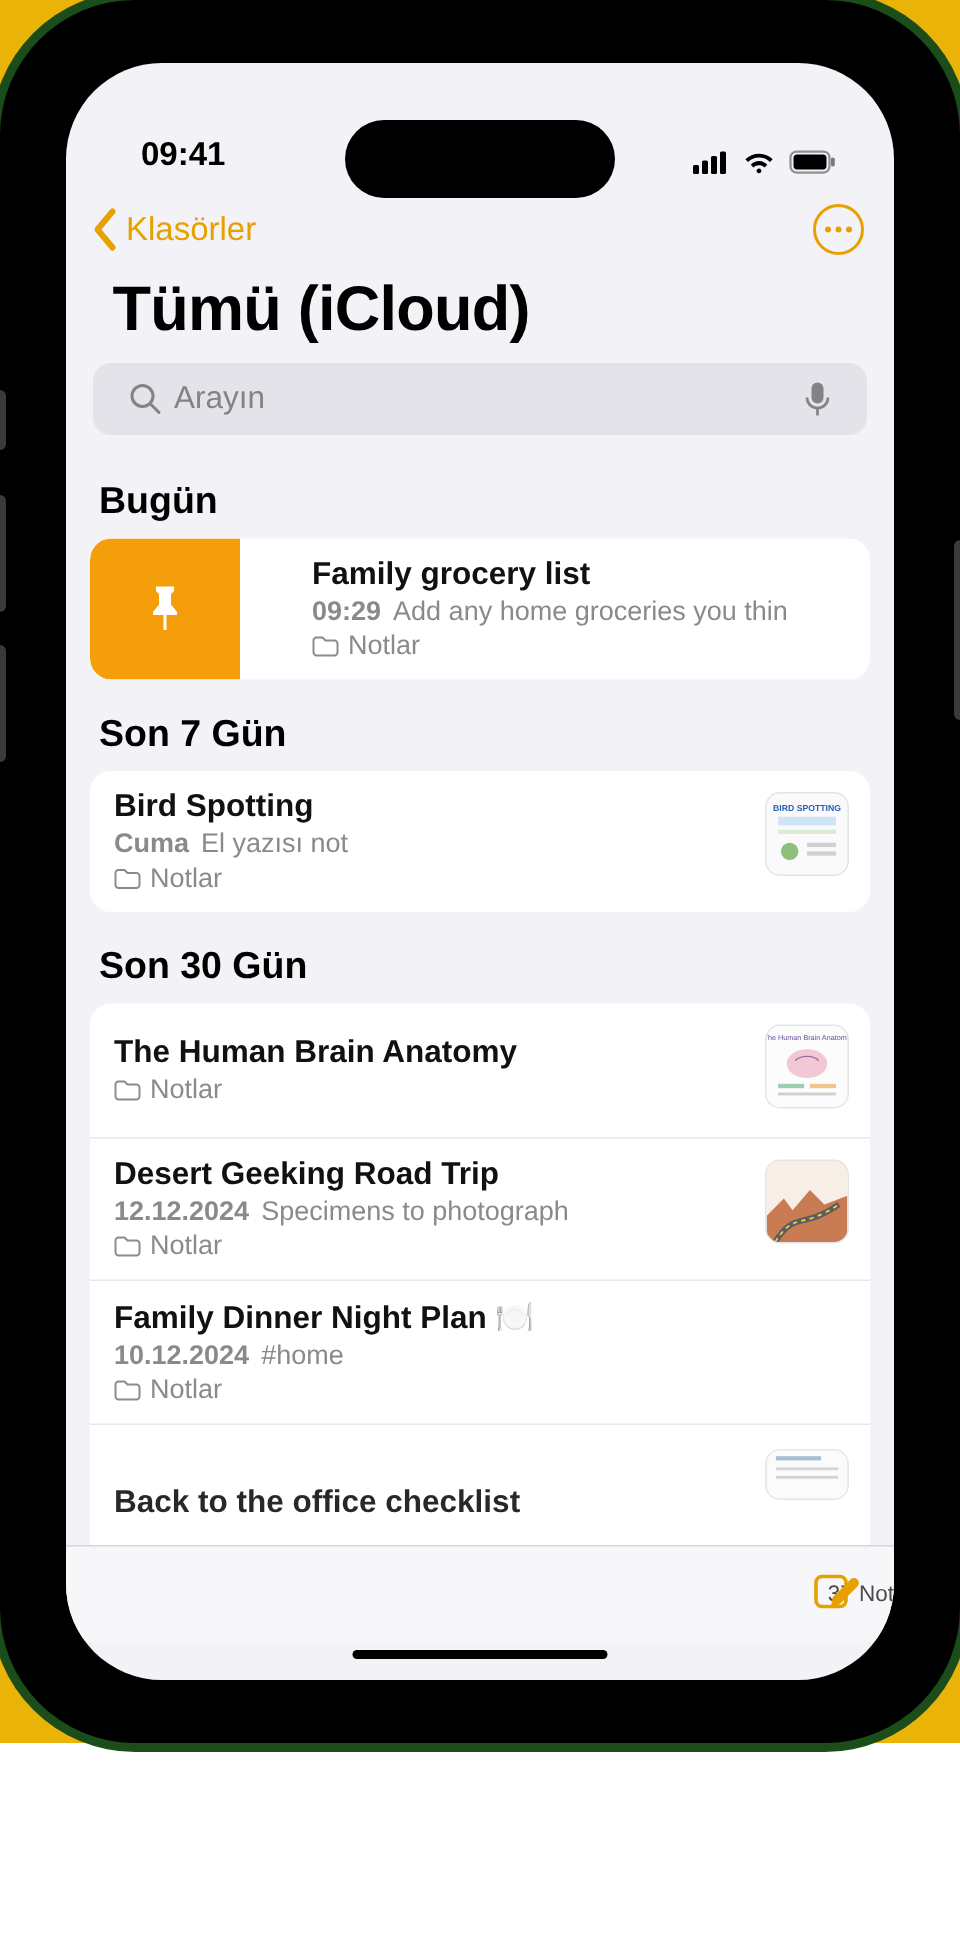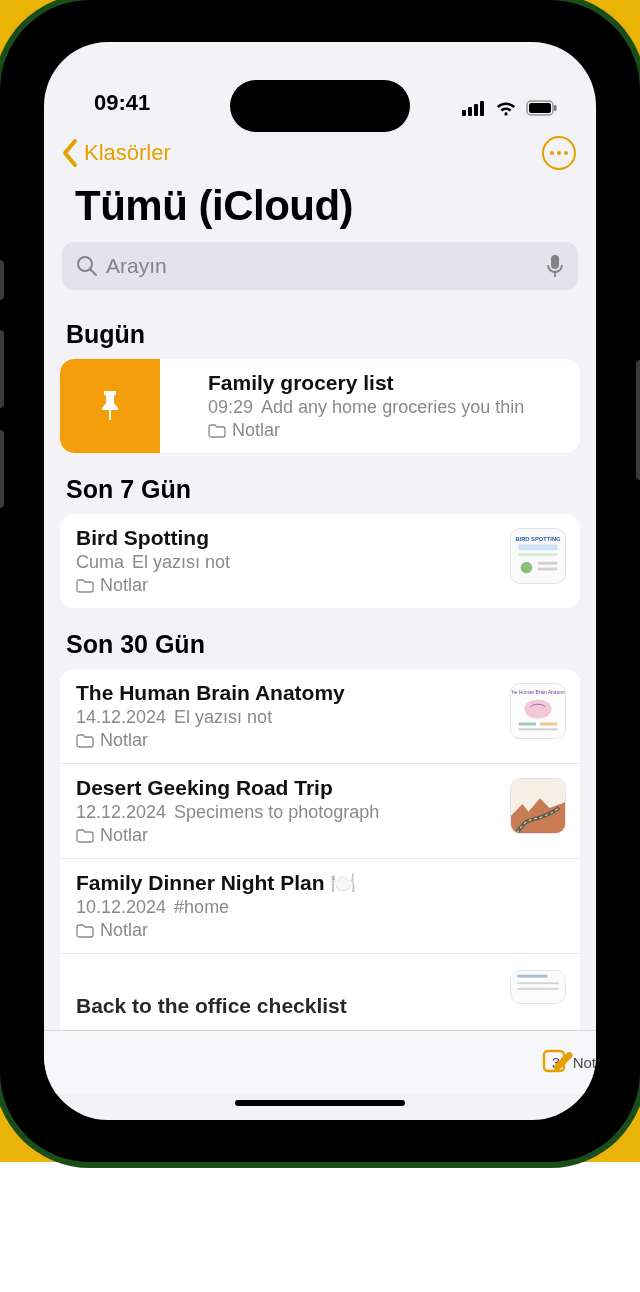--- a/index.html
+++ b/index.html
@@ -57,40 +57,40 @@
   .nav-back { display:flex; align-items:center; gap:2px; color:#e6a100; font-size:22px; }
   .nav-back svg { width:24px; height:30px; }
   .more-btn { width:34px; height:34px; border:2.5px solid #e6a100; border-radius:50%; display:flex; align-items:center; justify-content:center; }
   .more-dots { display:flex; gap:3px; }
   .more-dots span { width:4px; height:4px; background:#e6a100; border-radius:50%; }
 
   .title { font-size:42px; font-weight:800; padding: 6px 31px 12px; letter-spacing:-0.5px; }
 
   .search {
     margin: 0 18px 8px; height:48px; background:#e4e3e9; border-radius:12px;
-    display:flex; align-items:center; padding:0 14px; gap:8px; color:#838387;
+    display:flex; align-items:center; padding:0 24px; gap:8px; color:#838387;
   }
   .search input { flex:1; border:none; background:transparent; font-size:21px; color:#333; outline:none; }
   .search input::placeholder { color:#838387; }
 
   .content { flex:1; overflow:hidden; padding: 0 0 0 0; }
 
   .section-h { font-size:25px; font-weight:800; padding: 22px 22px 10px; }
 
   .card {
     margin: 0 16px; background:#fff; border-radius:14px; overflow:hidden;
   }
   .row { display:flex; padding:0; min-height:90px; align-items:stretch; border-bottom:0.5px solid #e8e8ec;gap:32px; }
   .row:last-child { border-bottom:none; }
   .pin-tile { width:100px; background:#f59e0b; display:flex; align-items:center; justify-content:center; border-radius:14px 0 0 14px; }
   .row-body { flex:1; padding: 12px 4px 12px 16px; display:flex; flex-direction:column; justify-content:center; min-width:0; }
   .row-body.nopad { padding-left:16px; }
   .row-title { font-size:21px; font-weight:700; color:#111; white-space:nowrap; overflow:hidden; text-overflow:ellipsis; }
   .row-sub { font-size:18px; color:#8a8a8e; margin-top:2px; white-space:nowrap; overflow:hidden; text-overflow:ellipsis; }
-  .row-sub .t { margin-right:8px; }
+  .row-sub .t { margin-right:8px;font-weight:bold; }
   .row-folder { font-size:18px; color:#8a8a8e; margin-top:2px; display:flex; gap:6px; align-items:center; }
   .thumb { width:56px; height:56px; margin:14px 14px 0 8px; border-radius:10px; background:#f5f5f7; border:0.5px solid #e4e4e8; flex-shrink:0; display:flex; align-items:center; justify-content:center; overflow:hidden; }
   .thumb svg { width:100%; height:100%; }
 
   .toolbar {
     height:64px; background:rgba(246,246,249,0.94); border-top:0.5px solid #d6d6da;
     display:flex; align-items:center; justify-content:flex-end; position:relative;
   }
   .toolbar-count { font-size:15px; color:#4b4b4e; }
   .compose { position:absolute; right:22px; top:12px; }
@@ -213,21 +213,20 @@
                 </svg>
             </div>
           </div>
         </div>
 
         <div class="section-h">Son 30 Gün</div>
         <div class="card">
           <div class="row">
             <div class="row-body nopad">
               <div class="row-title">The Human Brain Anatomy</div>
-              <div class="row-sub"><span class="t">14.12.2024</span><span>El yazısı not</span></div>
               <div class="row-folder">
                 <svg class="folder-ico" viewBox="0 0 18 14">
                     <path d="M1 3c0-1 .8-2 2-2h4l2 2h6c1 0 2 1 2 2v6c0 1-1 2-2 2H3c-1 0-2-1-2-2V3z" fill="none" stroke="#8a8a8e" stroke-width="1.3"></path>
                   </svg>
                 <span>Notlar</span>
               </div>
             </div>
             <div class="thumb">
               <svg viewBox="0 0 56 56">
                   <rect width="56" height="56" fill="#fcfcfd"></rect>

